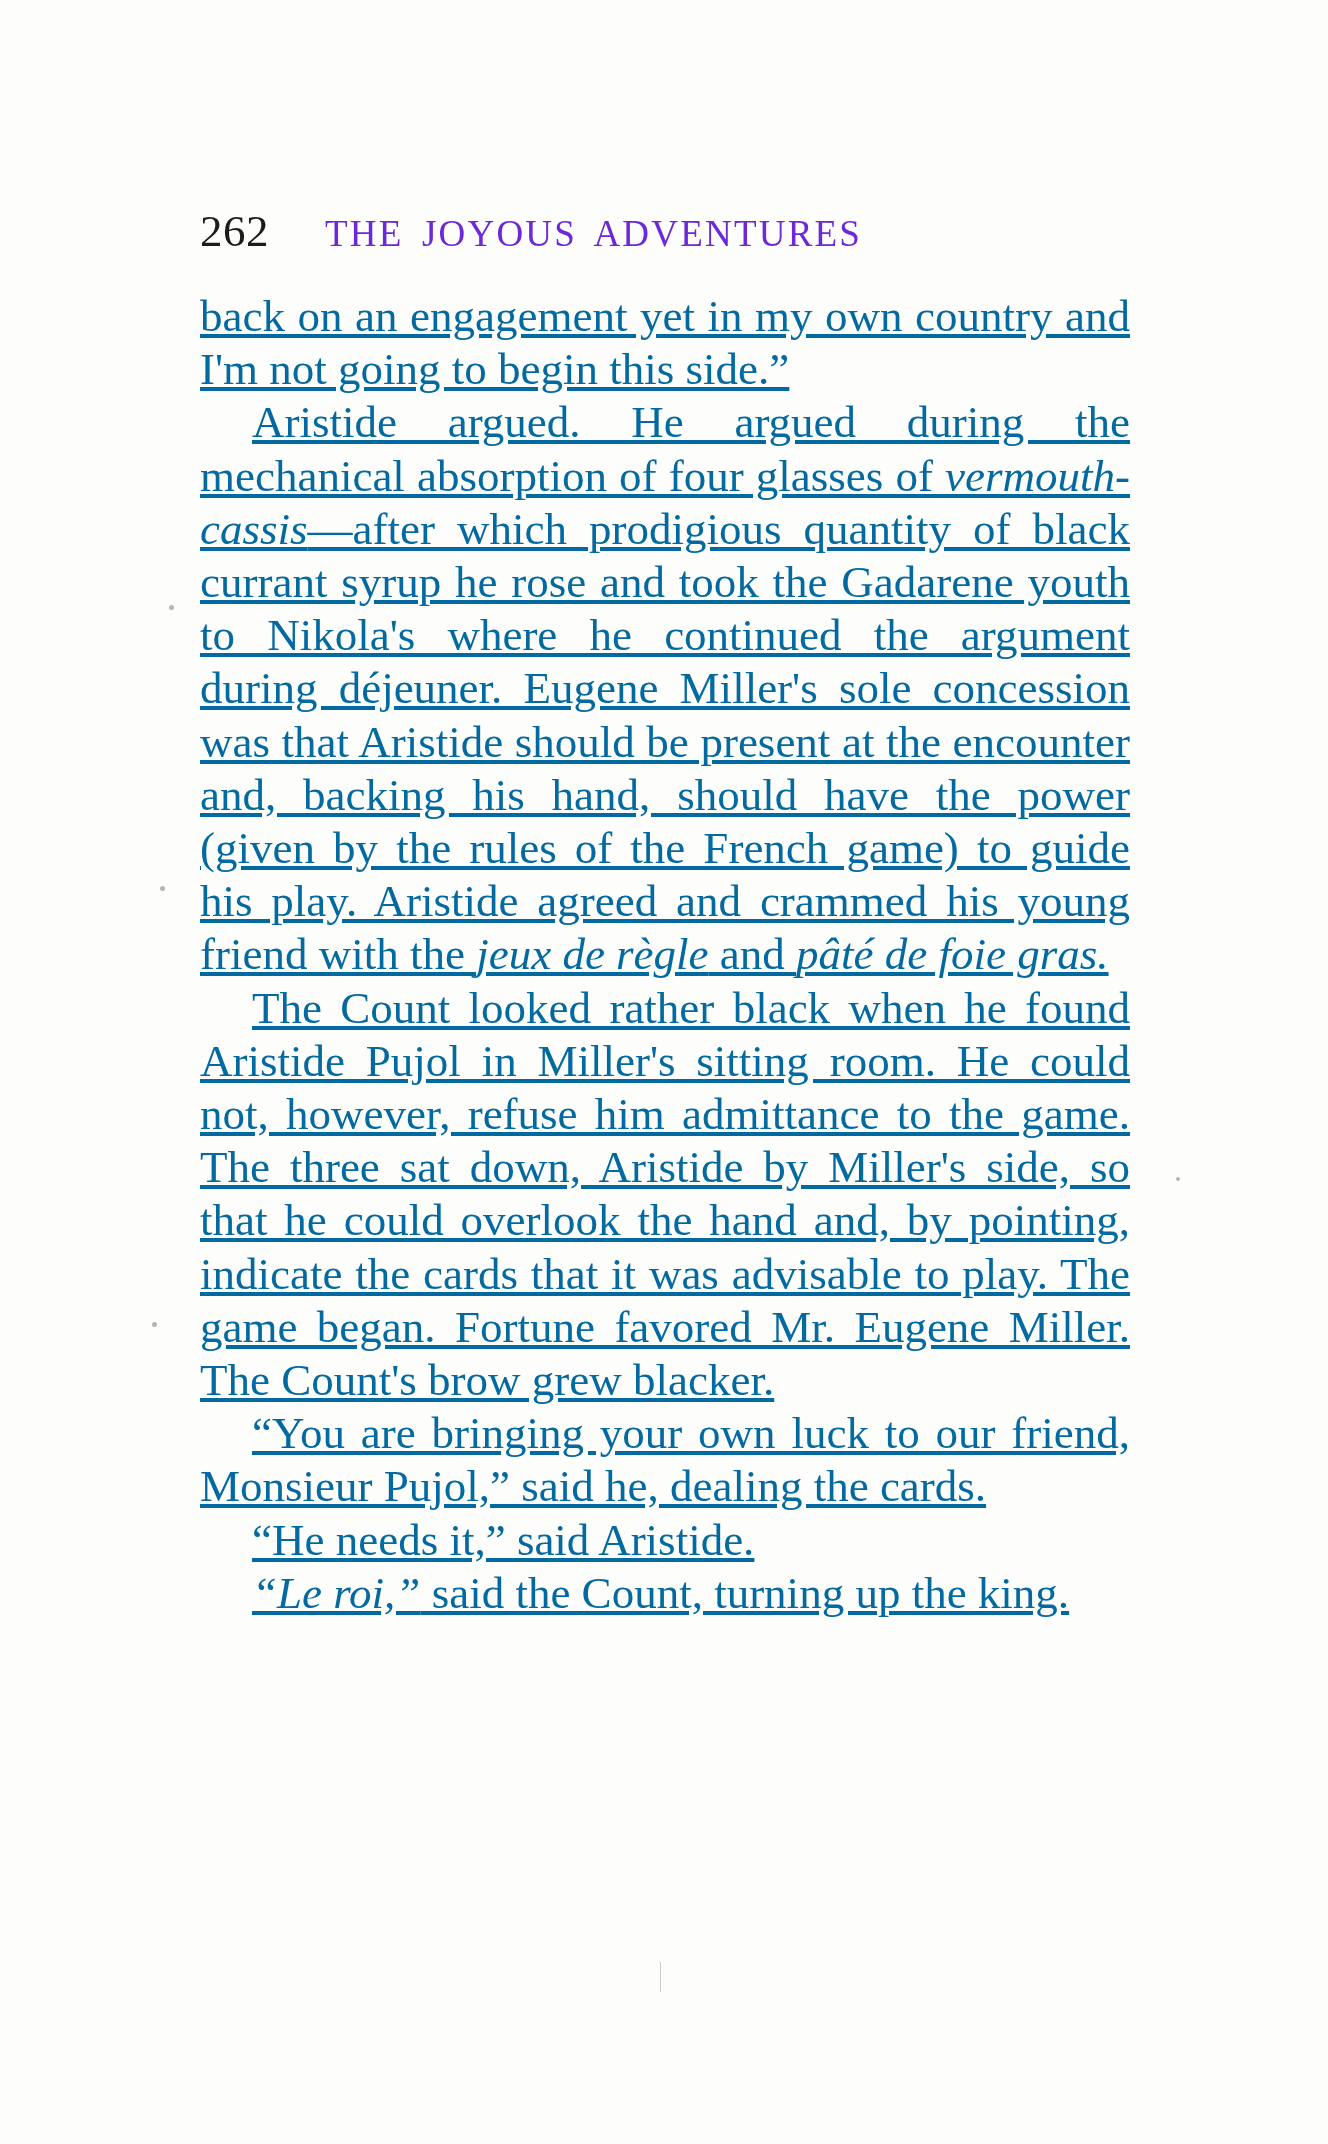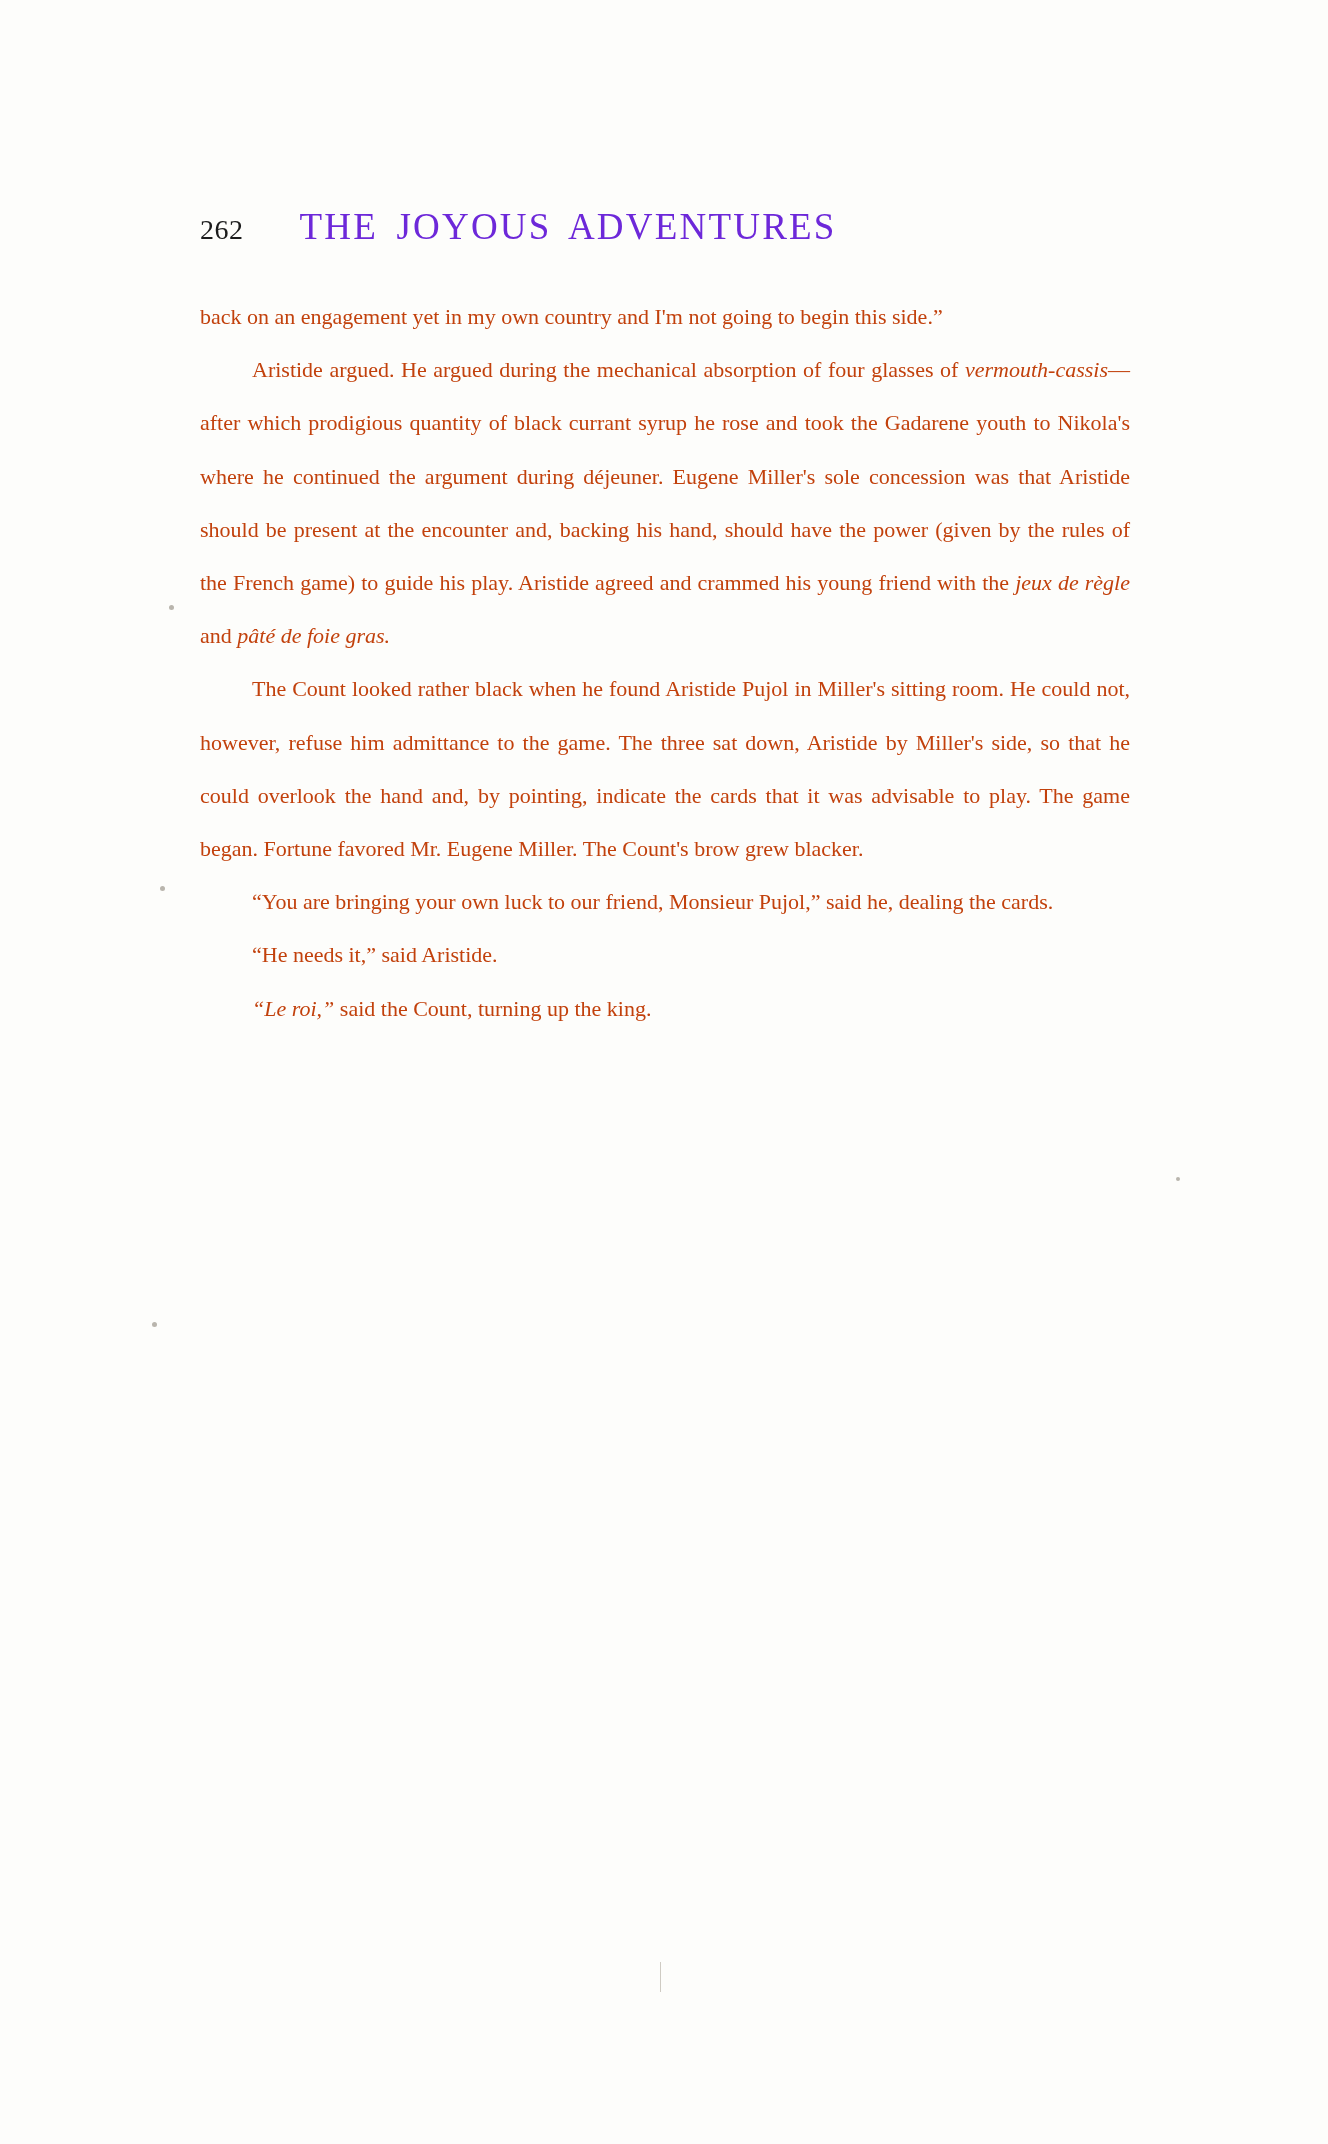--- a/index.html
+++ b/index.html
@@ -25,41 +25,42 @@
   }
   .header {
     position: absolute;
     left: 200px;
     top: 205px;
     width: 930px;
     display: flex;
     align-items: baseline;
   }
   .folio {
-    font-size: 28px;
+    font-size: 45px;
     letter-spacing: 0.5px;
     color: #1c1c1c;
     margin-right: 56px;
     font-family: "Liberation Serif", serif;
   }
   .running-title {
     font-size: 37px;
     letter-spacing: 2.2px;
     color: #6d28d9;
     word-spacing: 7px;
   }
   .body-text {
     position: absolute;
     left: 200px;
     top: 290px;
     width: 930px;
-    font-size: 22px;
+    font-size: 45px;
     line-height: 53.2px;
     text-align: justify;
-    color: #c2410c;
+    color: #0369a1;
+    text-decoration: underline;
   }
   .body-text p {
     margin: 0;
     text-indent: 0;
   }
   .body-text p.indent {
     text-indent: 52px;
   }
   .body-text i {
     font-style: italic;

